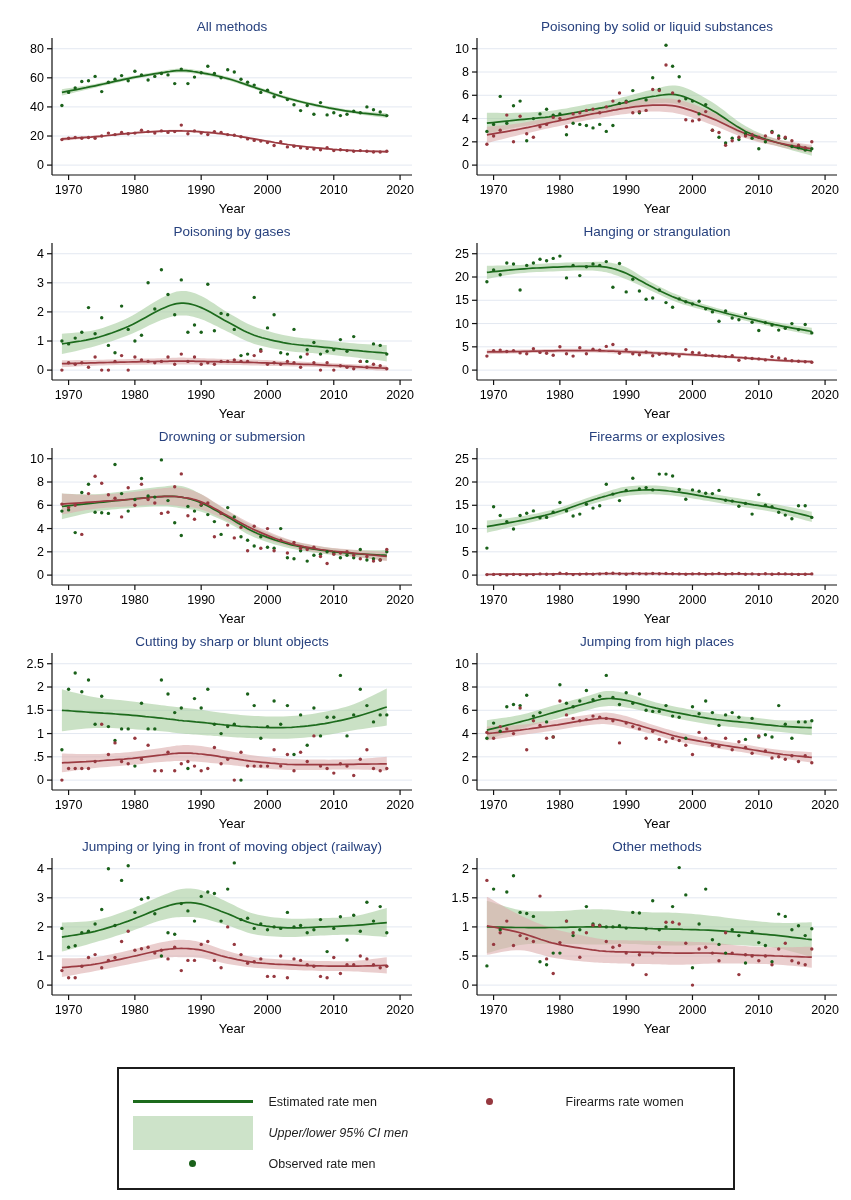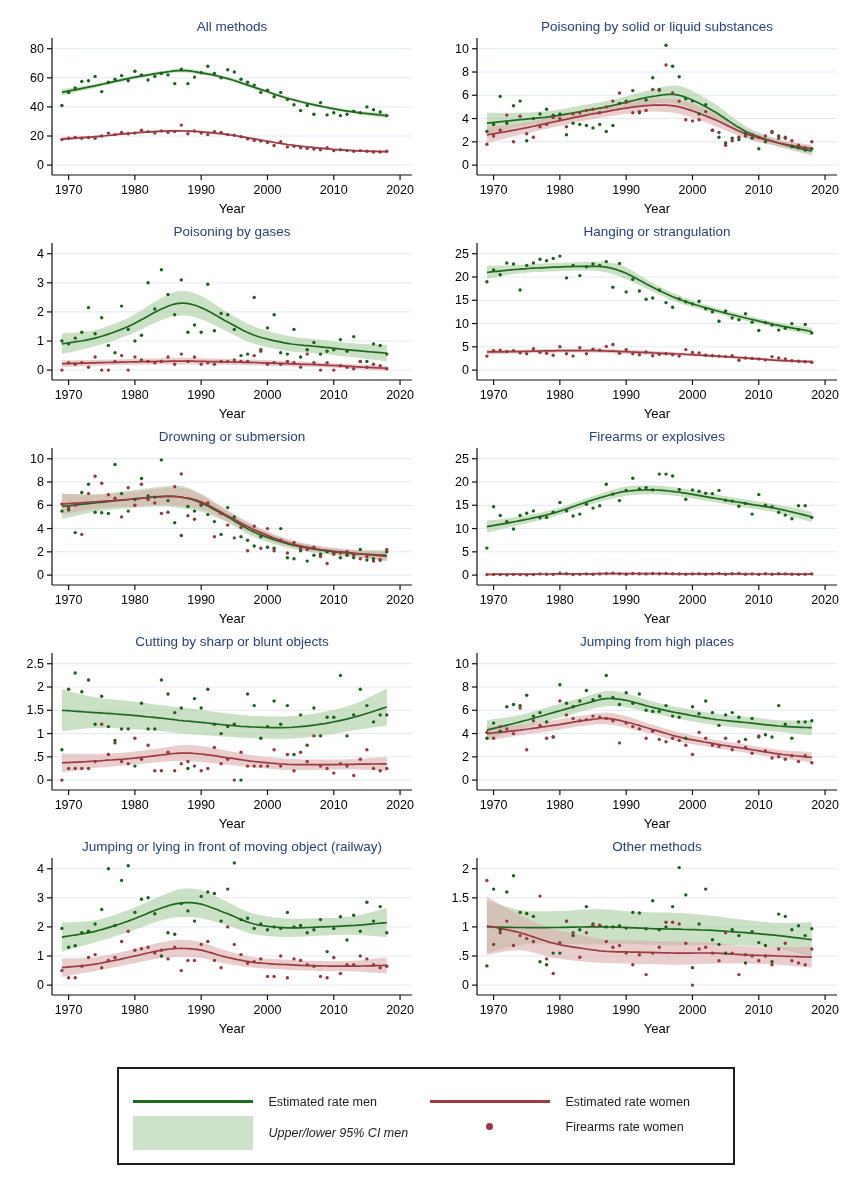--- a/index.html
+++ b/index.html
@@ -1522,28 +1522,28 @@
             <span class="swatch-line" style="background: rgb(29, 107, 29);"></span>
           </span>
         <span class="legend-label">Estimated rate men</span>
       </div>
       <div class="legend-row band-row">
         <span class="swatch-cell">
             <span class="swatch-band" style="background: rgb(205, 227, 201);"></span>
           </span>
         <span class="legend-label">Upper/lower 95% CI men</span>
       </div>
+      <div class="legend-row">
+        <span class="swatch-cell">
+            <span class="swatch-dot" style="background: rgb(26, 97, 26);"></span>
+          </span>
+        <span class="legend-label">Observed rate men</span>
+      </div>
     </div>
     <div class="legend-col">
-      <div class="legend-row">
-        <span class="swatch-cell">
-            <span class="swatch-line" style="background: rgb(156, 59, 66);"></span>
-          </span>
-        <span class="legend-label">Estimated rate women</span>
-      </div>
       <div class="legend-row">
         <span class="swatch-cell">
             <span class="swatch-dot" style="background: rgb(150, 56, 63);"></span>
           </span>
         <span class="legend-label">Firearms rate women</span>
       </div>
     </div>
   </div>
 </div>
 

